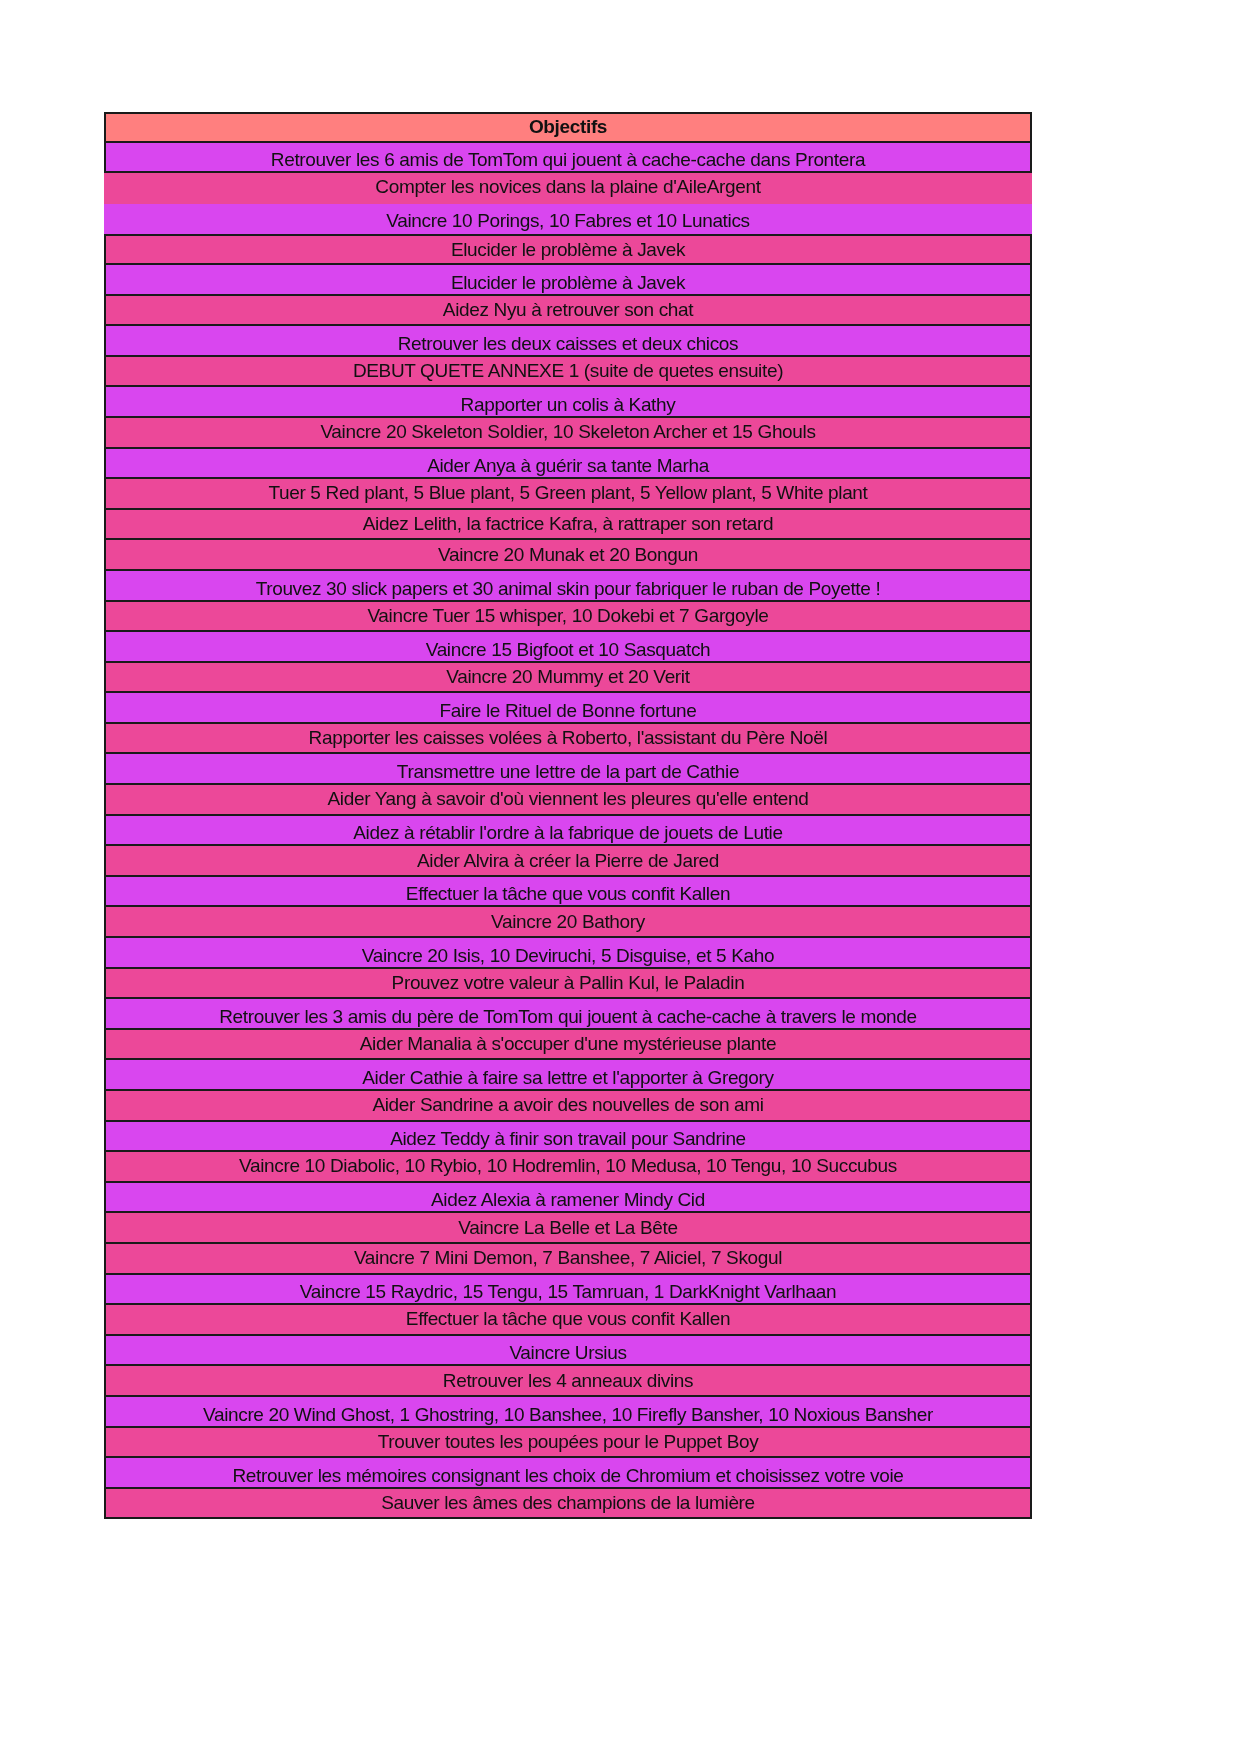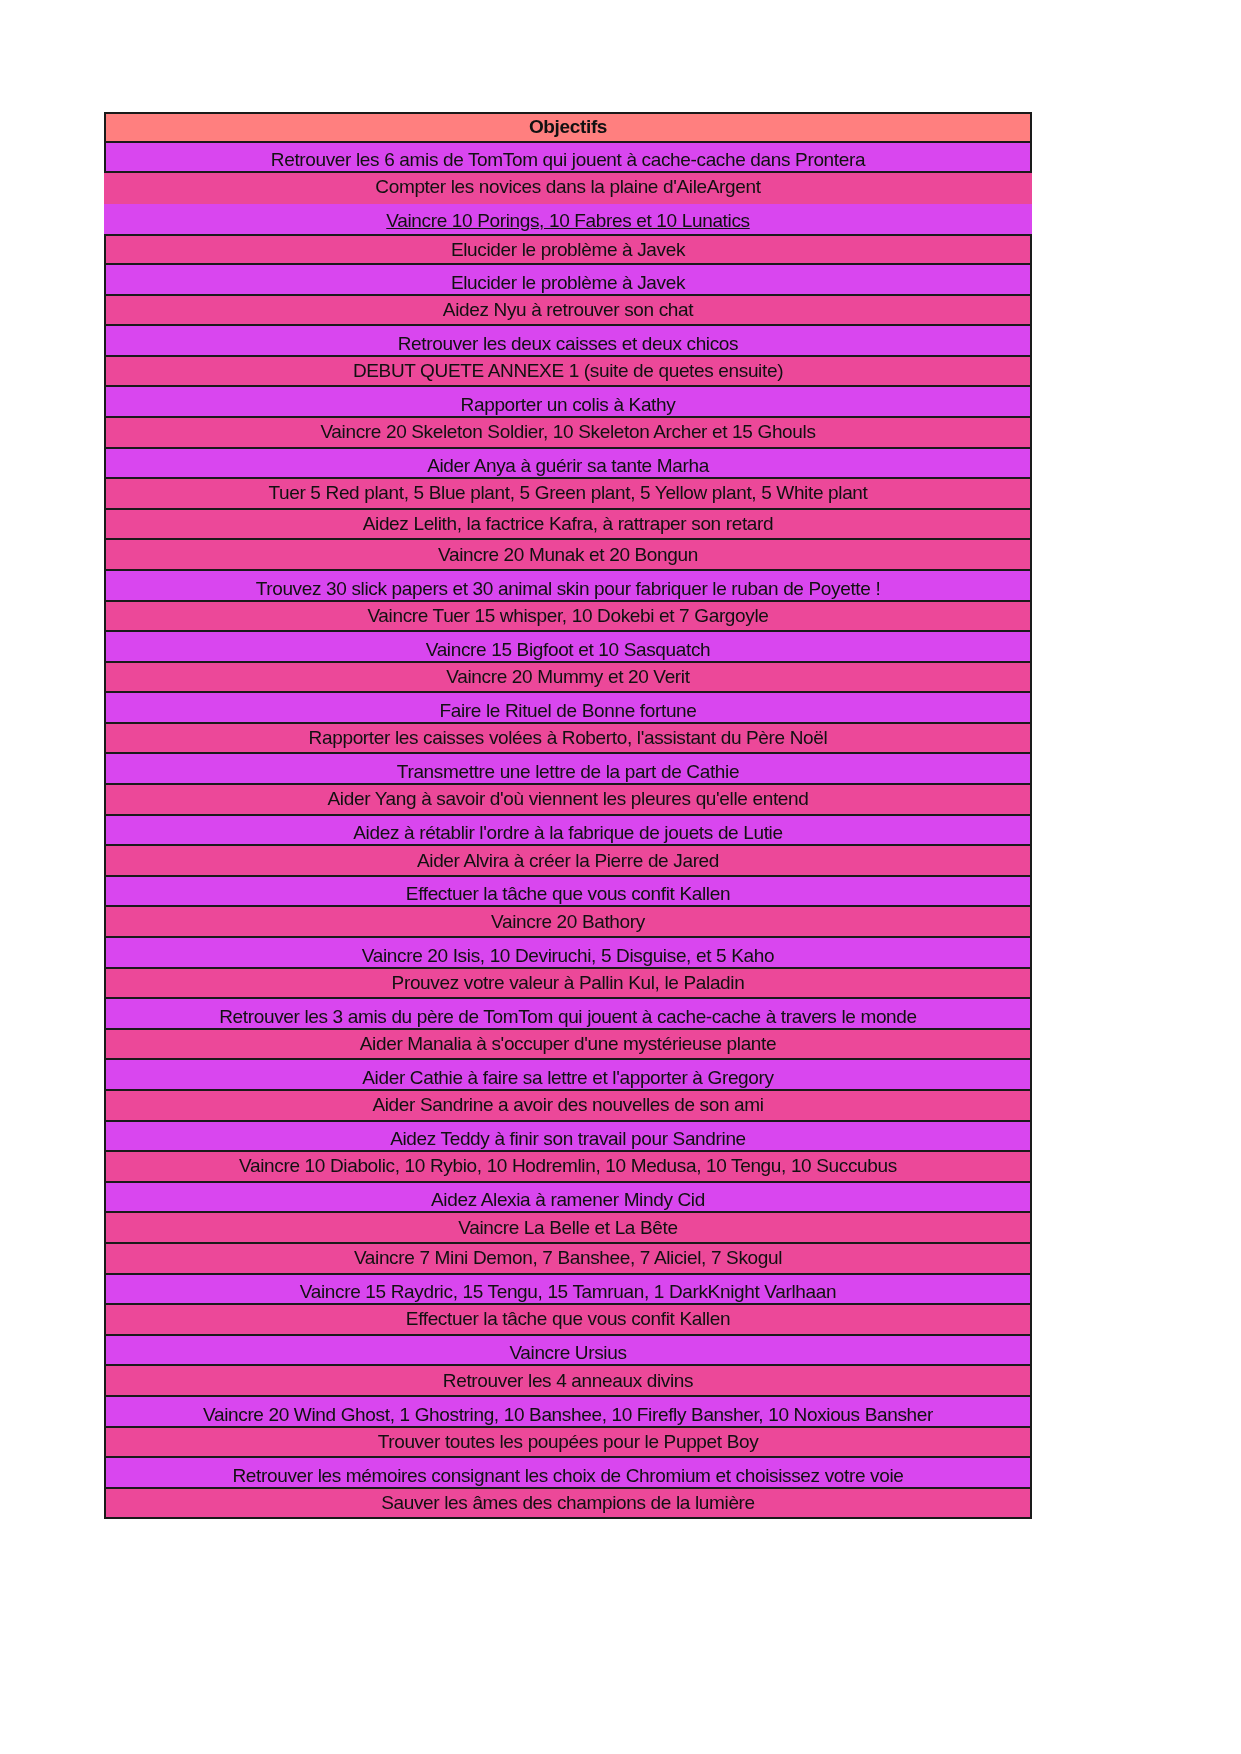--- a/index.html
+++ b/index.html
@@ -46,21 +46,20 @@
   .row.header {
     border-top: 2px solid #1a1a1a;
     font-weight: bold;
   }
   .row.white { background: #d946ef; align-items: flex-end; }
   .row.gray  { background: #ec4899; }
   .row.noborder {
     border-left: 2px solid transparent;
     border-right: 2px solid transparent;
     border-bottom: 2px solid transparent;
-    text-decoration: underline;
   }
   .row.noborder-gray {
     border-left: none;
     border-right: none;
     border-bottom: 2px solid transparent;
     padding: 0 2px;
   }
   .row.after-gap {
     border-top: 2px solid #1a1a1a;
   }

